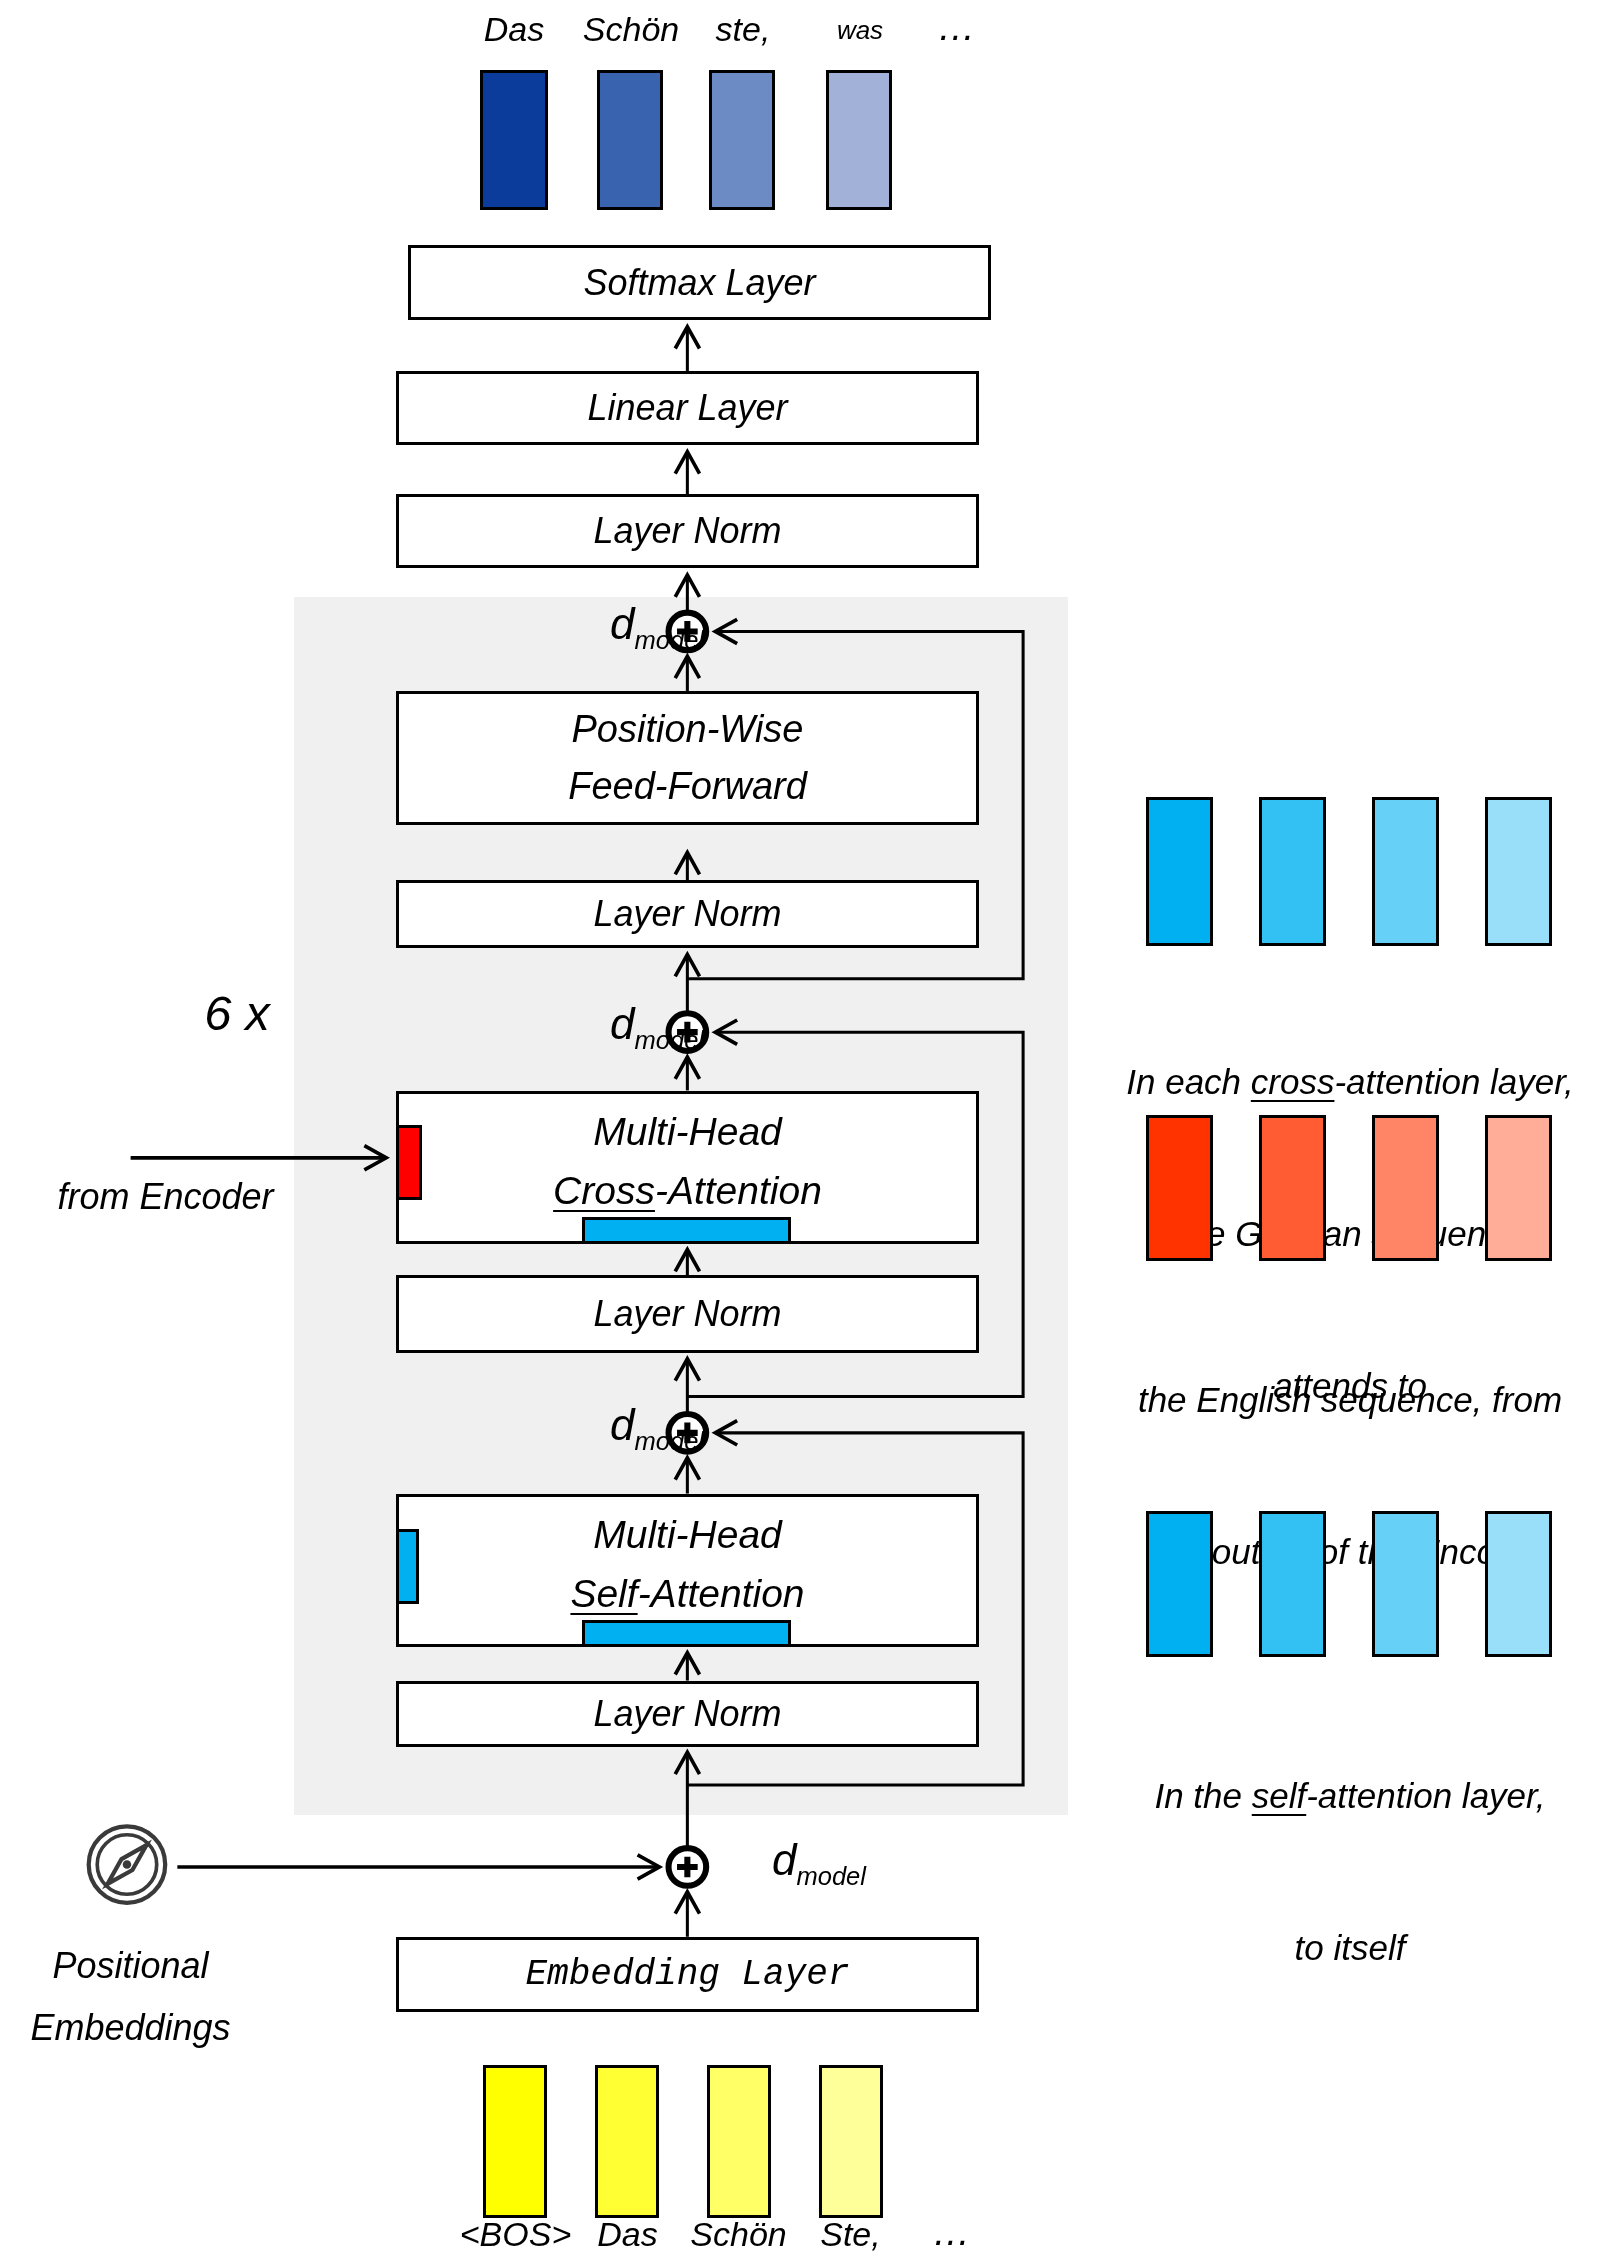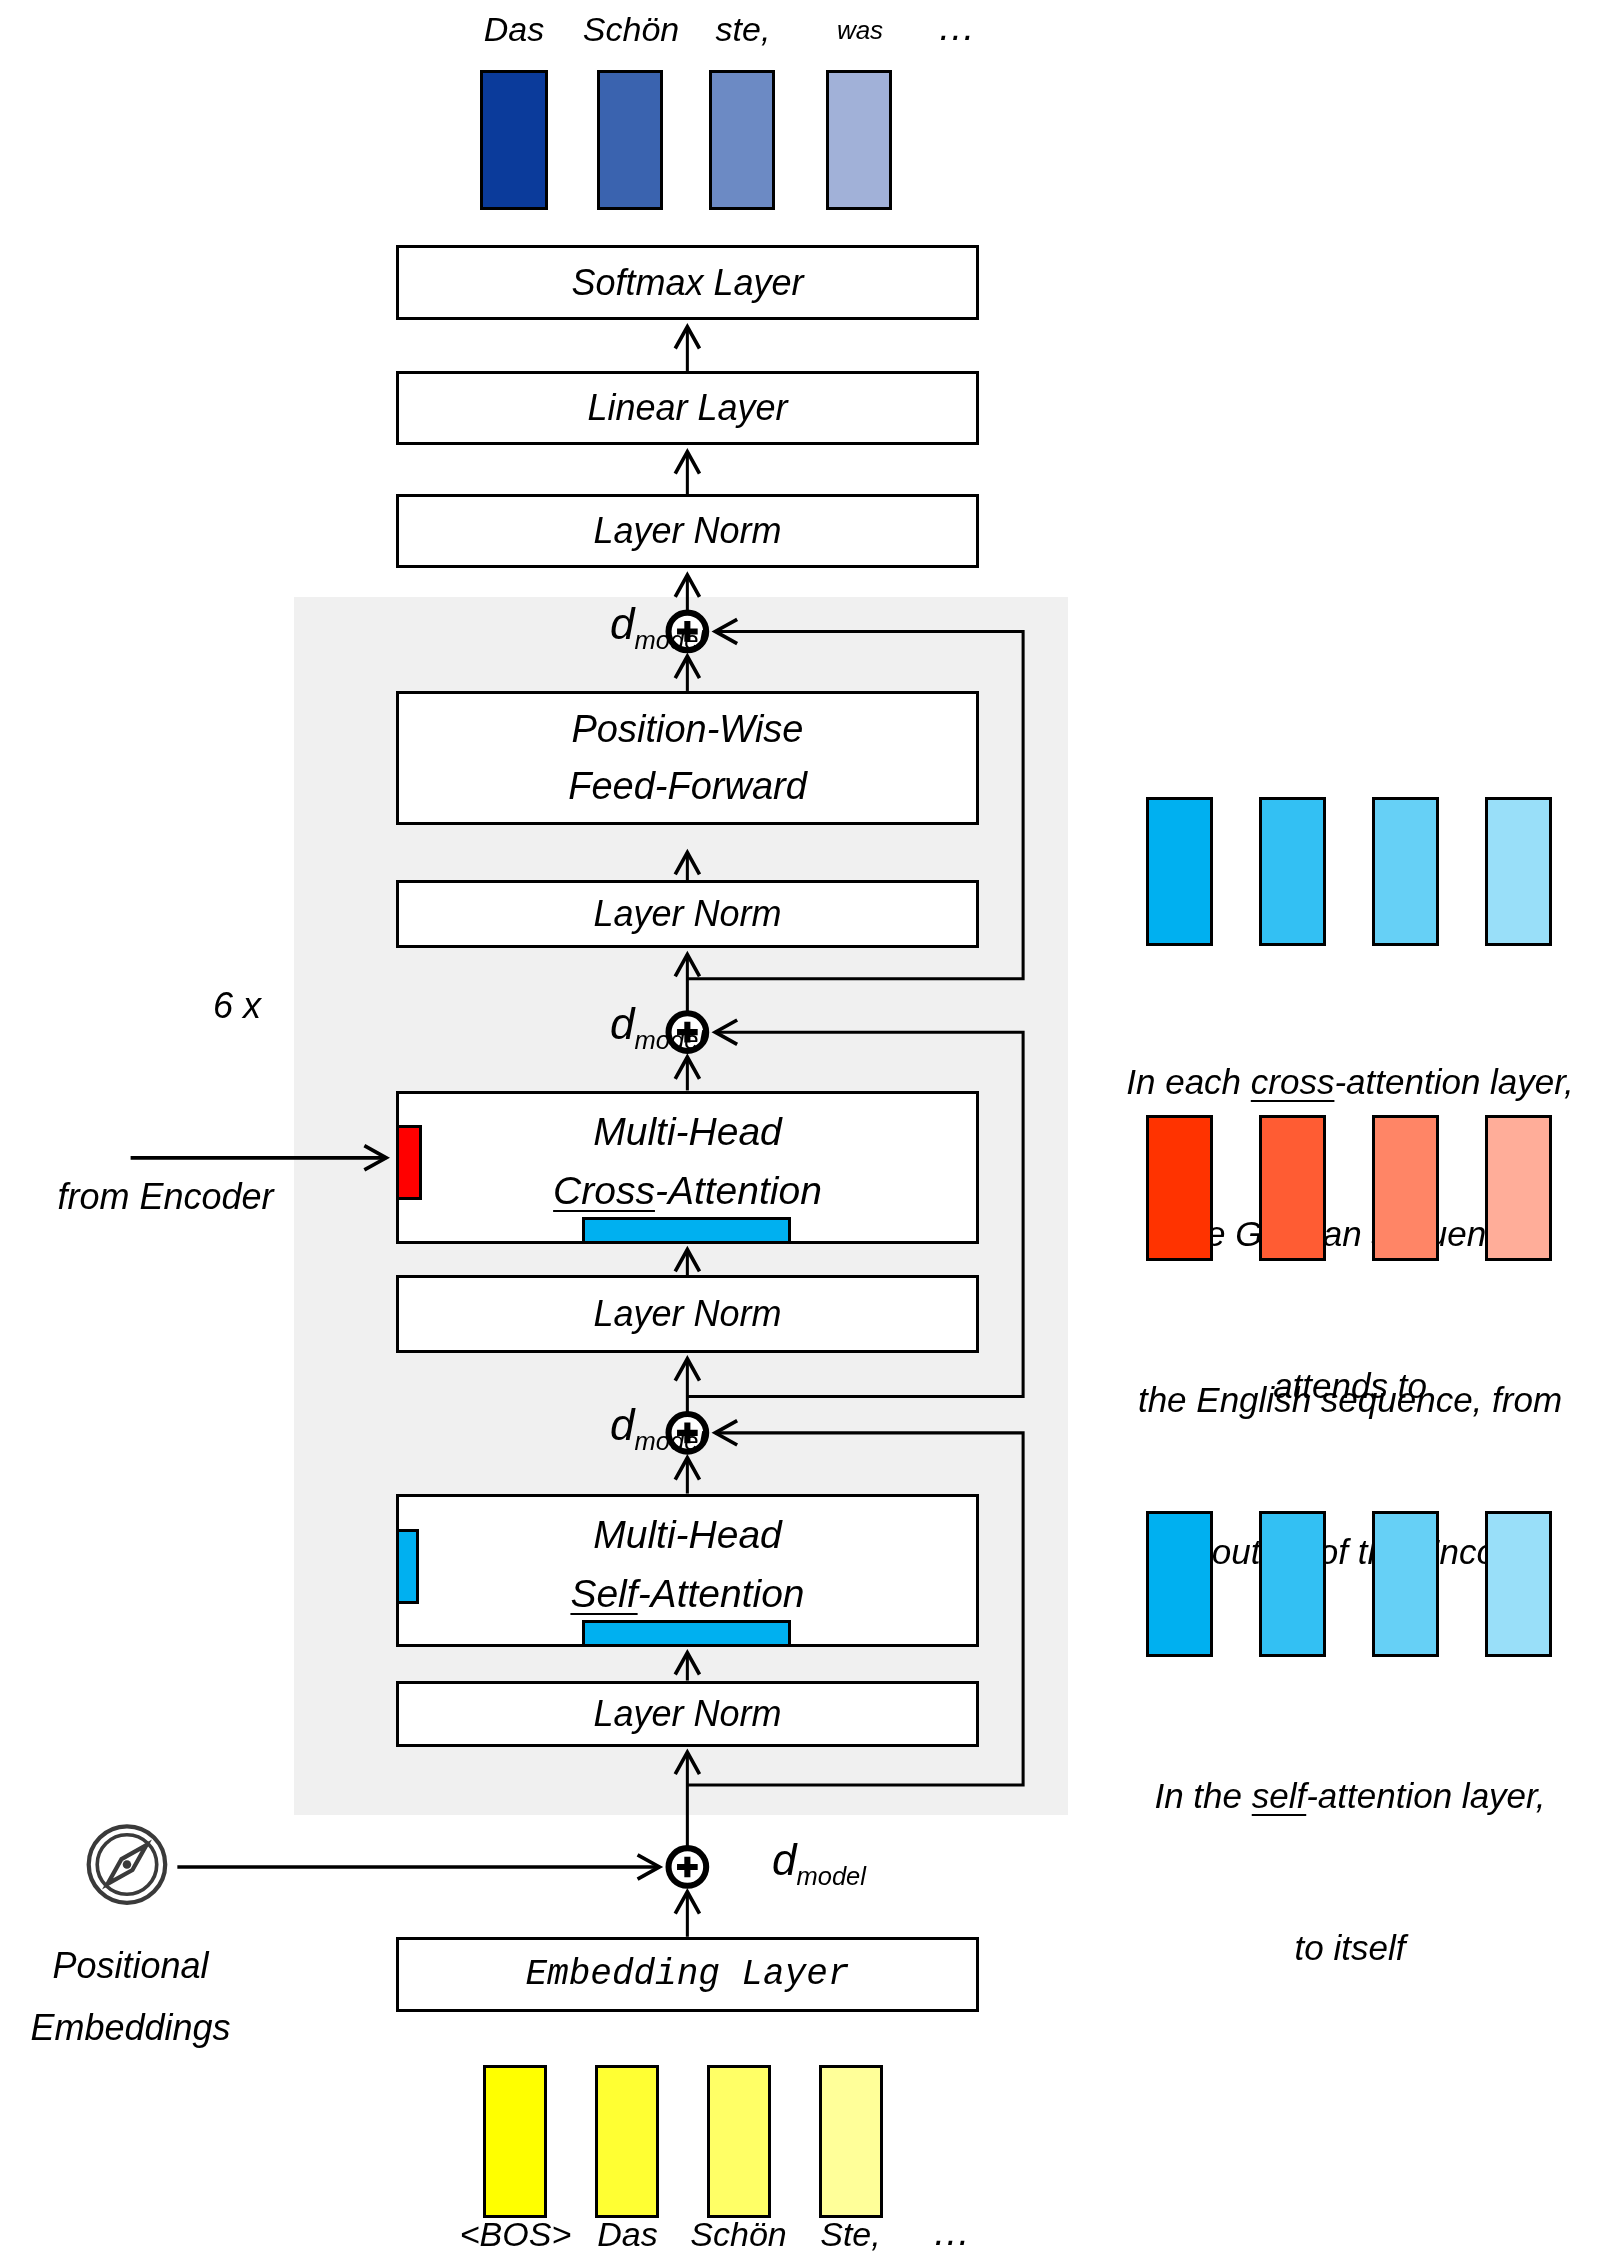--- a/index.html
+++ b/index.html
@@ -98,31 +98,31 @@
 <div class="lbl layer" style="left:571px;top:9.7px;width:120px;font-size:34px;">Schön</div>
 <div class="lbl layer" style="left:683px;top:9.7px;width:120px;font-size:34px;">ste,</div>
 <div class="lbl layer" style="left:800px;top:14.6px;width:120px;font-size:26px;">was</div>
 <div class="lbl layer" style="left:911px;top:6px;width:91px;font-size:38px;">…</div>
 
 <div class="token layer" style="left: 480px; top: 70px; width: 68px; height: 140px; background-color: rgb(11, 59, 155);"></div>
 <div class="token layer" style="left: 597px; top: 70px; width: 66px; height: 140px; background-color: rgb(58, 99, 175);"></div>
 <div class="token layer" style="left: 709px; top: 70px; width: 66px; height: 140px; background-color: rgb(108, 138, 196);"></div>
 <div class="token layer" style="left: 826px; top: 70px; width: 66px; height: 140px; background-color: rgb(161, 177, 216);"></div>
 
-<div class="dbox layer" style="top:245px;height:75px;">
+<div class="dbox layer" style="top:245px;height:75px;margin-left:12px;">
   <span>Softmax Layer</span>
 </div>
 <div class="dbox layer" style="top:371px;height:74px;">
   <span>Linear Layer</span>
 </div>
 <div class="dbox layer" style="top:494px;height:74px;">
   <span>Layer Norm</span>
 </div>
 
-<div class="lbl layer" style="left:170px;top:985px;width:134px;font-size:36px;">6 x</div>
+<div class="lbl layer" style="left:170px;top:985px;width:134px;font-size:49px;">6 x</div>
 
 <div class="dmodel layer" style="left:559px;top:599px;width:97px;text-align:right;">
   <span>d</span><sub>model</sub>
 </div>
 <div class="dbox layer" style="top:691px;height:134px;font-size:38px;">
   <span>Position-Wise</span>
   <span>Feed-Forward</span>
 </div>
 <div class="dbox layer" style="top:880px;height:68px;">
   <span>Layer Norm</span>

